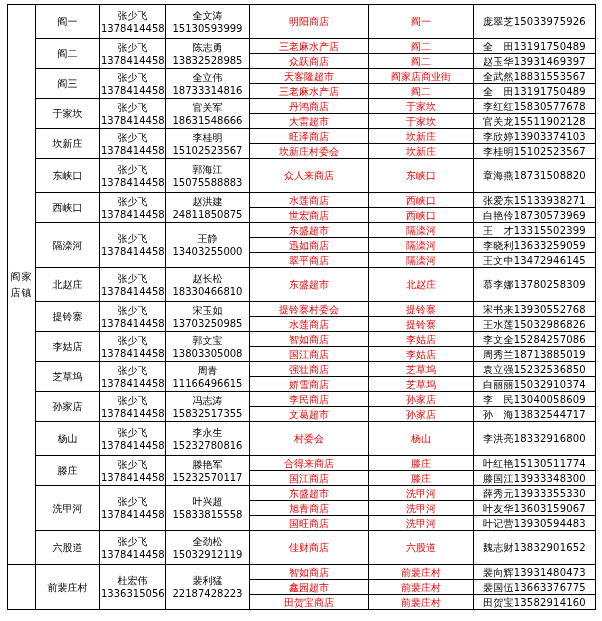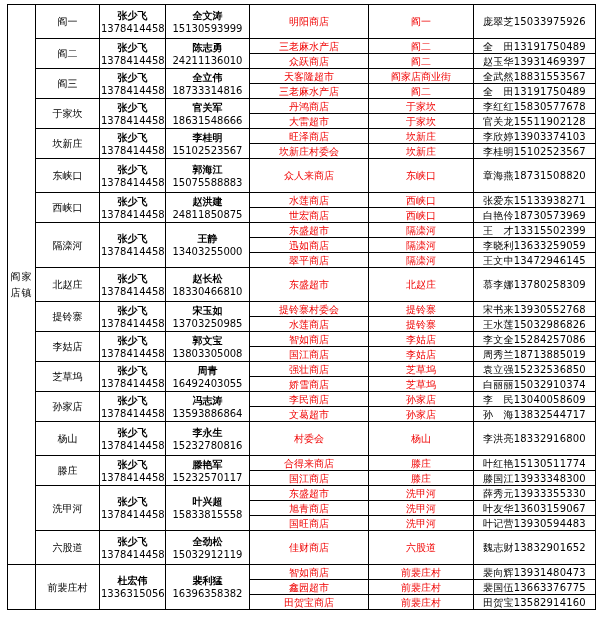--- a/index.html
+++ b/index.html
@@ -2,21 +2,21 @@
 <html><head>
 <meta charset="utf-8">
 <style>
   html,body{margin:0;padding:0;background:#ffffff;}
   body{width:602px;height:621px;overflow:hidden;font-family:"DejaVu Sans","Liberation Sans",sans-serif;}
   .sheet{position:absolute;left:7px;top:4px;width:588px;}
   table{border-collapse:collapse;table-layout:fixed;width:588px;}
   td{border:1px solid #000;font-size:10px;color:#000;text-align:center;vertical-align:middle;
      padding:0 1px;overflow:hidden;line-height:1.3;}
   td.town{font-size:10px;letter-spacing:1px;width:28px;word-break:break-all;line-height:1.6;margin-left:12px;}
-  td.contact .nm{white-space:nowrap;font-weight:bold;}
+  td.contact .nm{white-space:nowrap;}
   td.contact .ph{white-space:nowrap;letter-spacing:0px;}
   td.red{color:#f00000;}
   tr.sub{height:15px;}
   tr.single{height:34px;}
   td.owner{white-space:nowrap;letter-spacing:0.2px;}
 </style>
 </head>
 <body>
 
 <div class="sheet">
@@ -47,21 +47,21 @@
           <td class="owner">庞翠芝15033975926</td>
         </tr>
         <tr class="sub">
           <td rowspan="2">阎二</td>
           <td class="contact" rowspan="2">
             <div class="nm">张少飞</div>
             <div class="ph">13784144587</div>
           </td>
           <td class="contact" rowspan="2">
             <div class="nm">陈志勇</div>
-            <div class="ph">24211136010</div>
+            <div class="ph">13832528985</div>
           </td>
           <td class="red">三老麻水产店</td>
           <td class="red">阎二</td>
           <td class="owner">全　田13191750489</td>
         </tr>
         <tr class="sub">
           <td class="red">众跃商店</td>
           <td class="red">阎二</td>
           <td class="owner">赵玉华13931469397</td>
         </tr>
@@ -232,40 +232,40 @@
           <td class="owner">周秀兰18713885019</td>
         </tr>
         <tr class="sub">
           <td rowspan="2">芝草坞</td>
           <td class="contact" rowspan="2">
             <div class="nm">张少飞</div>
             <div class="ph">13784144587</div>
           </td>
           <td class="contact" rowspan="2">
             <div class="nm">周青</div>
-            <div class="ph">16492403055</div>
+            <div class="ph">11166496615</div>
           </td>
           <td class="red">强壮商店</td>
           <td class="red">芝草坞</td>
           <td class="owner">袁立强15232536850</td>
         </tr>
         <tr class="sub">
           <td class="red">娇雪商店</td>
           <td class="red">芝草坞</td>
           <td class="owner">白丽丽15032910374</td>
         </tr>
         <tr class="sub">
           <td rowspan="2">孙家店</td>
           <td class="contact" rowspan="2">
             <div class="nm">张少飞</div>
             <div class="ph">13784144587</div>
           </td>
           <td class="contact" rowspan="2">
             <div class="nm">冯志涛</div>
-            <div class="ph">13593886864</div>
+            <div class="ph">15832517355</div>
           </td>
           <td class="red">李民商店</td>
           <td class="red">孙家店</td>
           <td class="owner">李　民13040058609</td>
         </tr>
         <tr class="sub">
           <td class="red">文葛超市</td>
           <td class="red">孙家店</td>
           <td class="owner">孙　海13832544717</td>
         </tr>
@@ -342,21 +342,21 @@
         </tr>
         <tr class="sub">
           <td class="town" rowspan="3"></td>
           <td rowspan="3">前裴庄村</td>
           <td class="contact" rowspan="3">
             <div class="nm">杜宏伟</div>
             <div class="ph">13363150567</div>
           </td>
           <td class="contact" rowspan="3">
             <div class="nm">裴利猛</div>
-            <div class="ph">16396358382</div>
+            <div class="ph">22187428223</div>
           </td>
           <td class="red">智如商店</td>
           <td class="red">前裴庄村</td>
           <td class="owner">裴向辉13931480473</td>
         </tr>
         <tr class="sub">
           <td class="red">鑫园超市</td>
           <td class="red">前裴庄村</td>
           <td class="owner">裴国伍13663376775</td>
         </tr>

